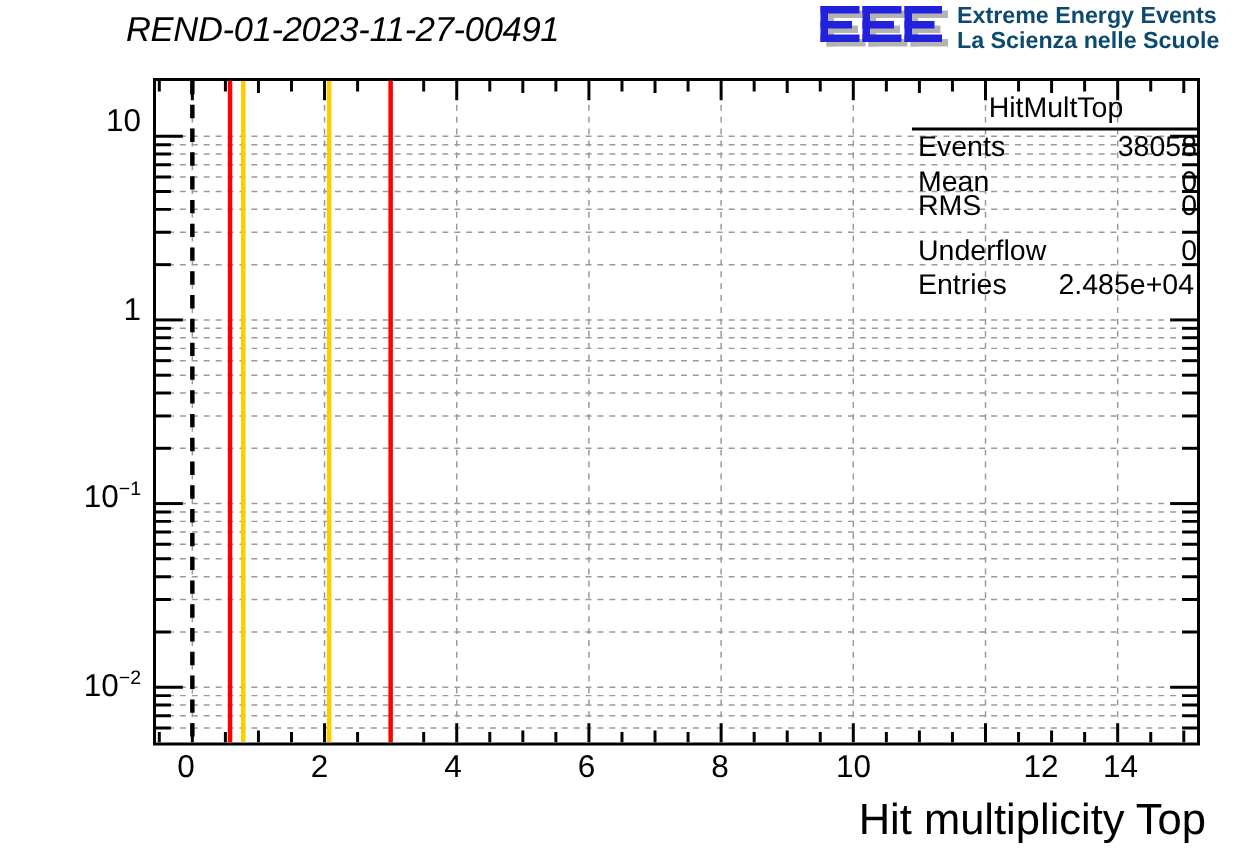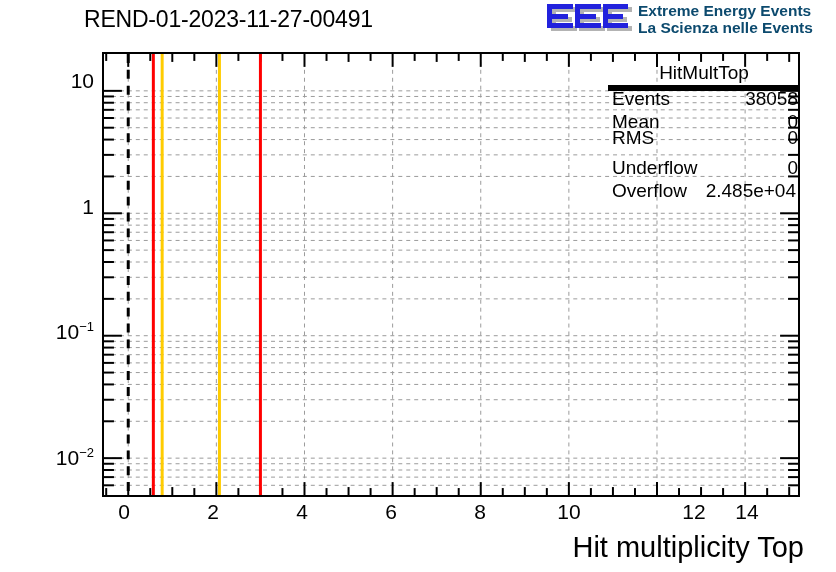--- a/index.html
+++ b/index.html
@@ -17,20 +17,21 @@
 
   
   #plot-title {
     position: absolute;
     left: 84px;
     top: 6px;
     font-size: 23px;
     color: #000000;
     white-space: nowrap;
     letter-spacing: -0.2px;
+    font-style: italic;
   }
 
   
   #eee-logo {
     position: absolute;
     left: 546px;
     top: 2px;
     width: 286px;
     height: 36px;
   }
@@ -117,21 +118,21 @@
   }
   #stats-title {
     position: absolute;
     left: 0;
     top: 0;
     width: 192px;
     text-align: center;
     font-size: 19px;
     height: 25px;
     line-height: 25px;
-    border-bottom: 6px solid #000000;
+    border-bottom: 2px solid #000000;
   }
   .stat-row {
     position: absolute;
     left: 4px;
     width: 186px;
     height: 23px;
     line-height: 23px;
     white-space: nowrap;
   }
   .stat-key {
@@ -179,21 +180,21 @@
       <rect x="29" y="11" width="21" height="5"></rect>
       <rect x="29" y="20" width="26" height="5"></rect>
       <rect x="57" y="1" width="25" height="5"></rect>
       <rect x="57" y="1" width="5" height="24"></rect>
       <rect x="57" y="11" width="20" height="5"></rect>
       <rect x="57" y="20" width="25" height="5"></rect>
     </g>
   </svg>
   <div id="eee-logo-text">
     <span class="logo-line">Extreme Energy Events</span>
-    <span class="logo-line">La Scienza nelle Events</span>
+    <span class="logo-line">La Scienza nelle Scuole</span>
   </div>
 </div>
 
 <div id="plot-frame">
   <svg id="grid-layer" viewBox="0 0 698 445" preserveAspectRatio="none">
       <line x1="24.374603174603177" y1="0" x2="24.374603174603177" y2="445" stroke="#9a9a9a" stroke-width="1" stroke-dasharray="4,4"></line>
       <line x1="113.0095238095238" y1="0" x2="113.0095238095238" y2="445" stroke="#9a9a9a" stroke-width="1" stroke-dasharray="4,4"></line>
       <line x1="201.64444444444442" y1="0" x2="201.64444444444442" y2="445" stroke="#9a9a9a" stroke-width="1" stroke-dasharray="4,4"></line>
       <line x1="290.27936507936505" y1="0" x2="290.27936507936505" y2="445" stroke="#9a9a9a" stroke-width="1" stroke-dasharray="4,4"></line>
       <line x1="378.91428571428577" y1="0" x2="378.91428571428577" y2="445" stroke="#9a9a9a" stroke-width="1" stroke-dasharray="4,4"></line>
@@ -400,16 +401,16 @@
   </div>
   <div class="stat-row" style="top:66px;">
     <span class="stat-key">RMS</span>
     <span class="stat-val">0</span>
   </div>
   <div class="stat-row" style="top:96px;">
     <span class="stat-key">Underflow</span>
     <span class="stat-val">0</span>
   </div>
   <div class="stat-row" style="top:119px;">
-    <span class="stat-key">Overflow</span>
+    <span class="stat-key">Entries</span>
     <span class="stat-val overflowing">2.485e+04</span>
   </div>
 </div>
 
 </body></html>

